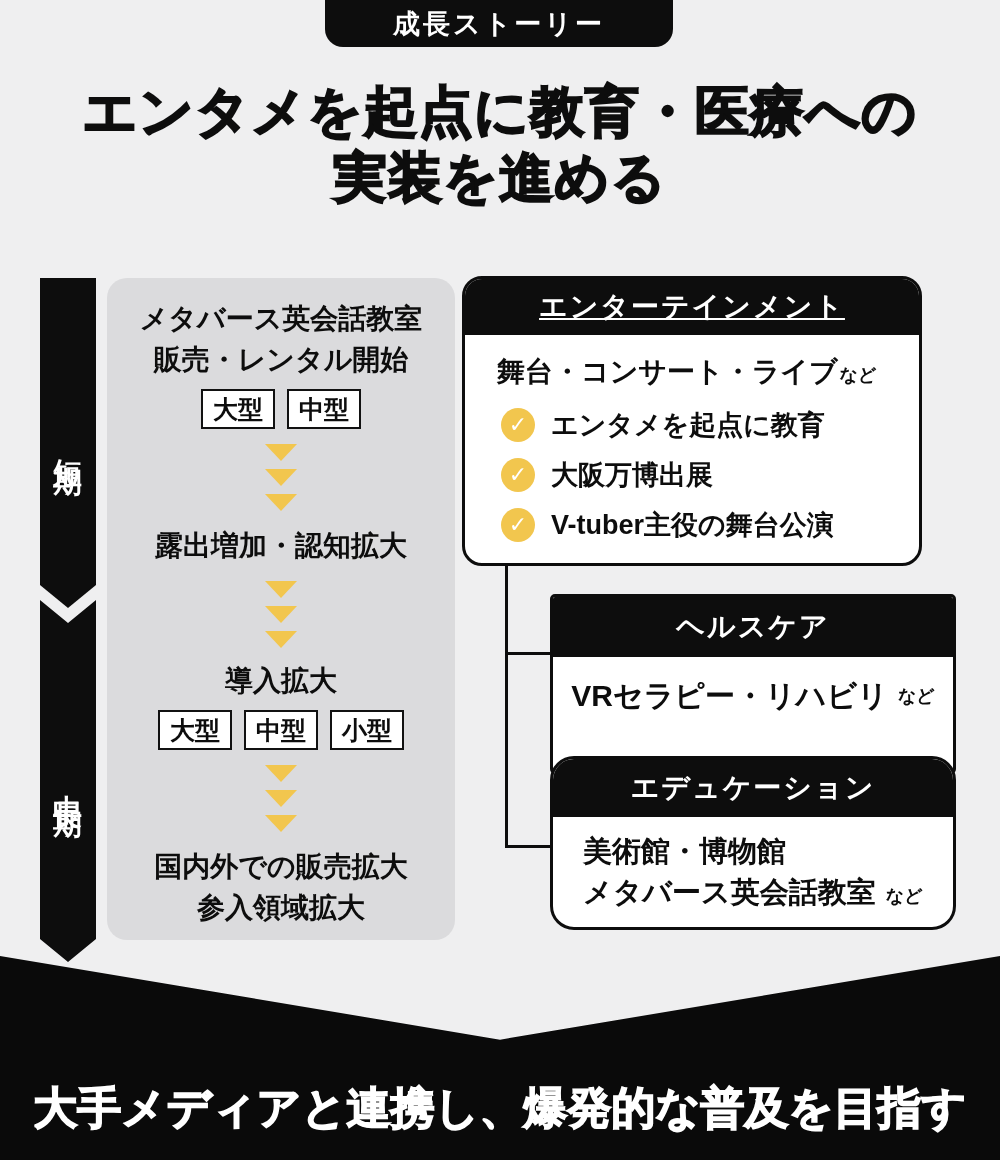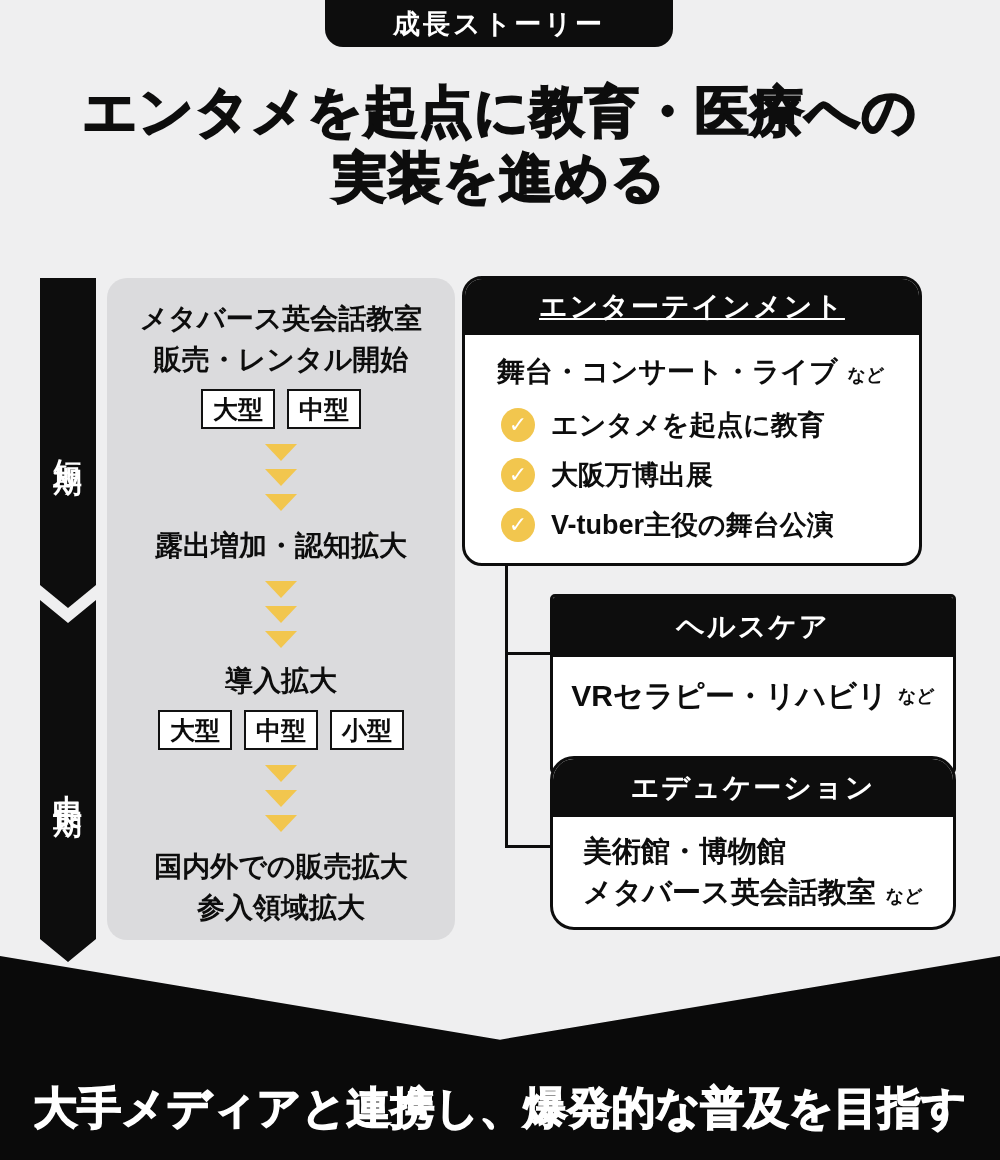--- a/index.html
+++ b/index.html
@@ -50,21 +50,21 @@
   .card{position:absolute;background:#fff;border:3px solid #0D0D0D;
     box-sizing:border-box;overflow:hidden;}
   .card-header{background:#0D0D0D;color:#fff;display:flex;align-items:center;
     justify-content:center;font-size:28px;font-weight:700;letter-spacing:2px;}
   .card-ent{left:462px;top:276px;width:460px;height:290px;border-radius:20px;}
   .card-ent .card-header{height:56px;text-decoration:underline;}
   .card-hc{left:550px;top:594px;width:406px;height:180px;border-radius:5px;}
   .card-hc .card-header{height:60px;}
   .card-edu{left:550px;top:756px;width:406px;height:174px;border-radius:24px;}
   .card-edu .card-header{height:58px;}
-  .lead-row{display:flex;align-items:baseline;gap:10px;padding:18px 1px 0 32px;}
+  .lead-row{display:flex;align-items:baseline;gap:2px;padding:18px 1px 0 32px;}
   .lead{font-size:28px;font-weight:700;}
   .suffix{font-size:18px;font-weight:700;}
   .check-list{display:flex;flex-direction:column;gap:14px;padding:16px 0 0 36px;}
   .check-row{display:flex;align-items:center;gap:16px;}
   .check-icon{width:34px;height:34px;border-radius:50%;background:#F2C64E;
     color:#fff;font-size:22px;font-weight:900;display:flex;align-items:center;
     justify-content:center;flex:0 0 34px;}
   .check-text{font-size:27px;font-weight:700;}
   .hc-body{display:flex;align-items:center;justify-content:center;
     gap:10px;height:78px;}

